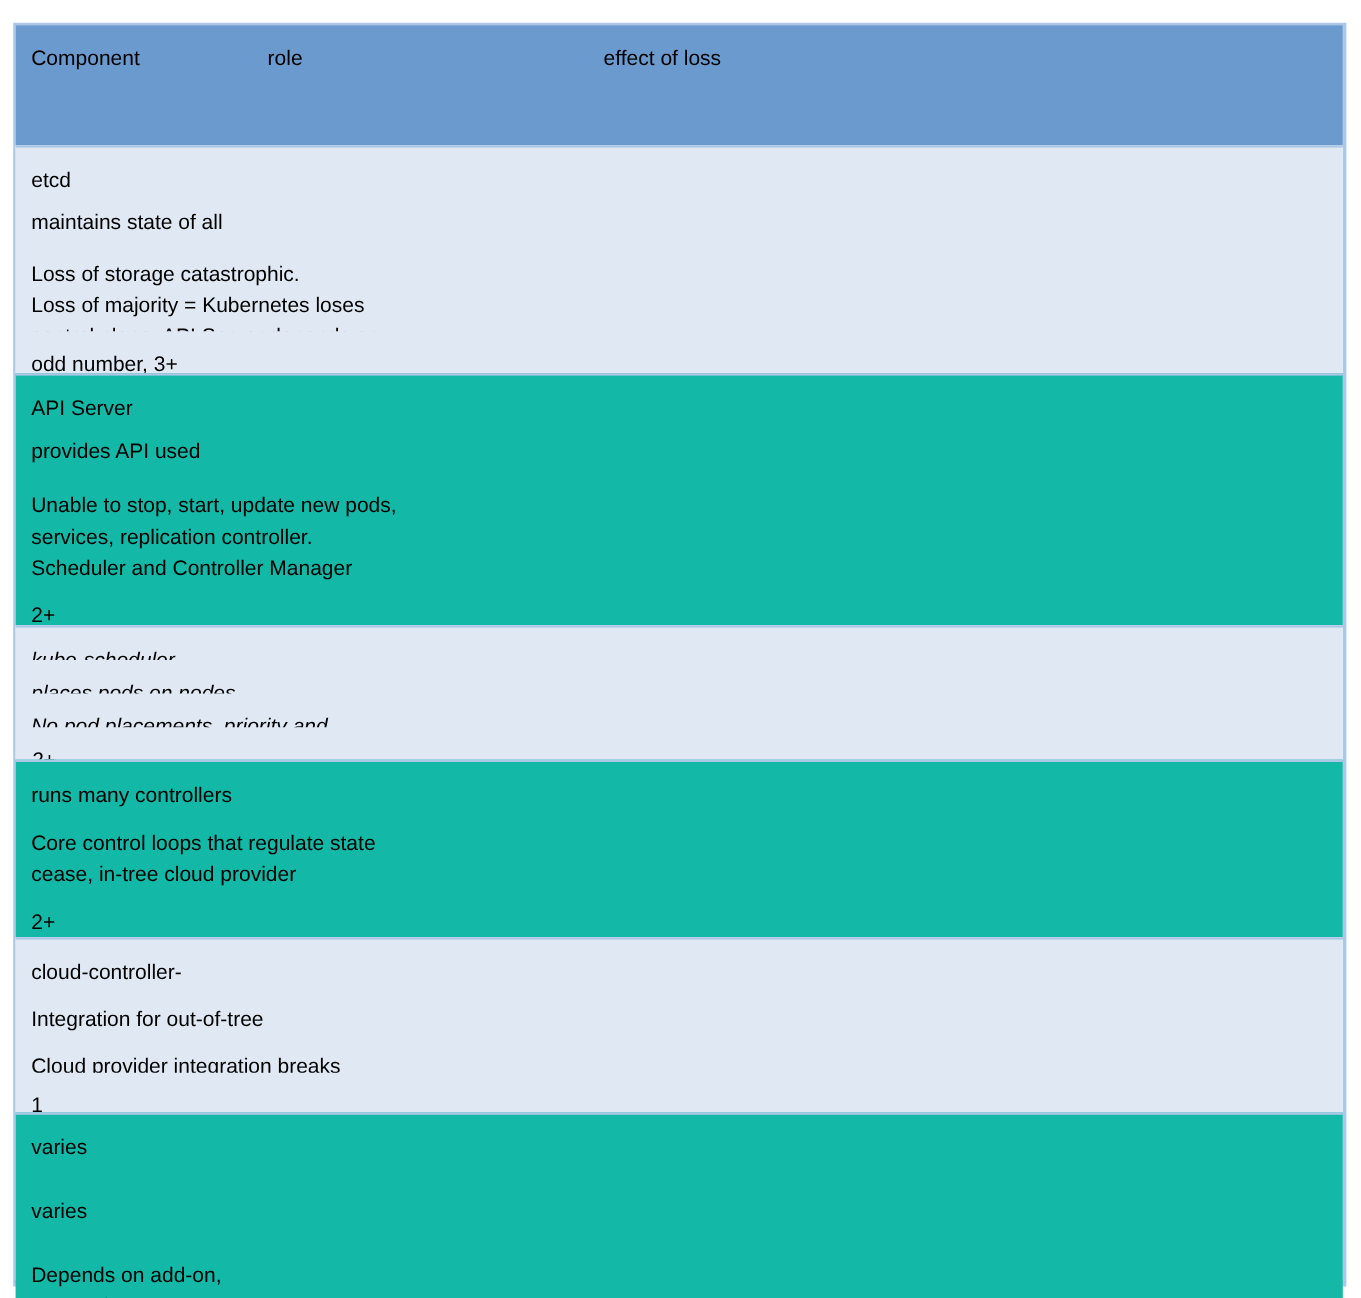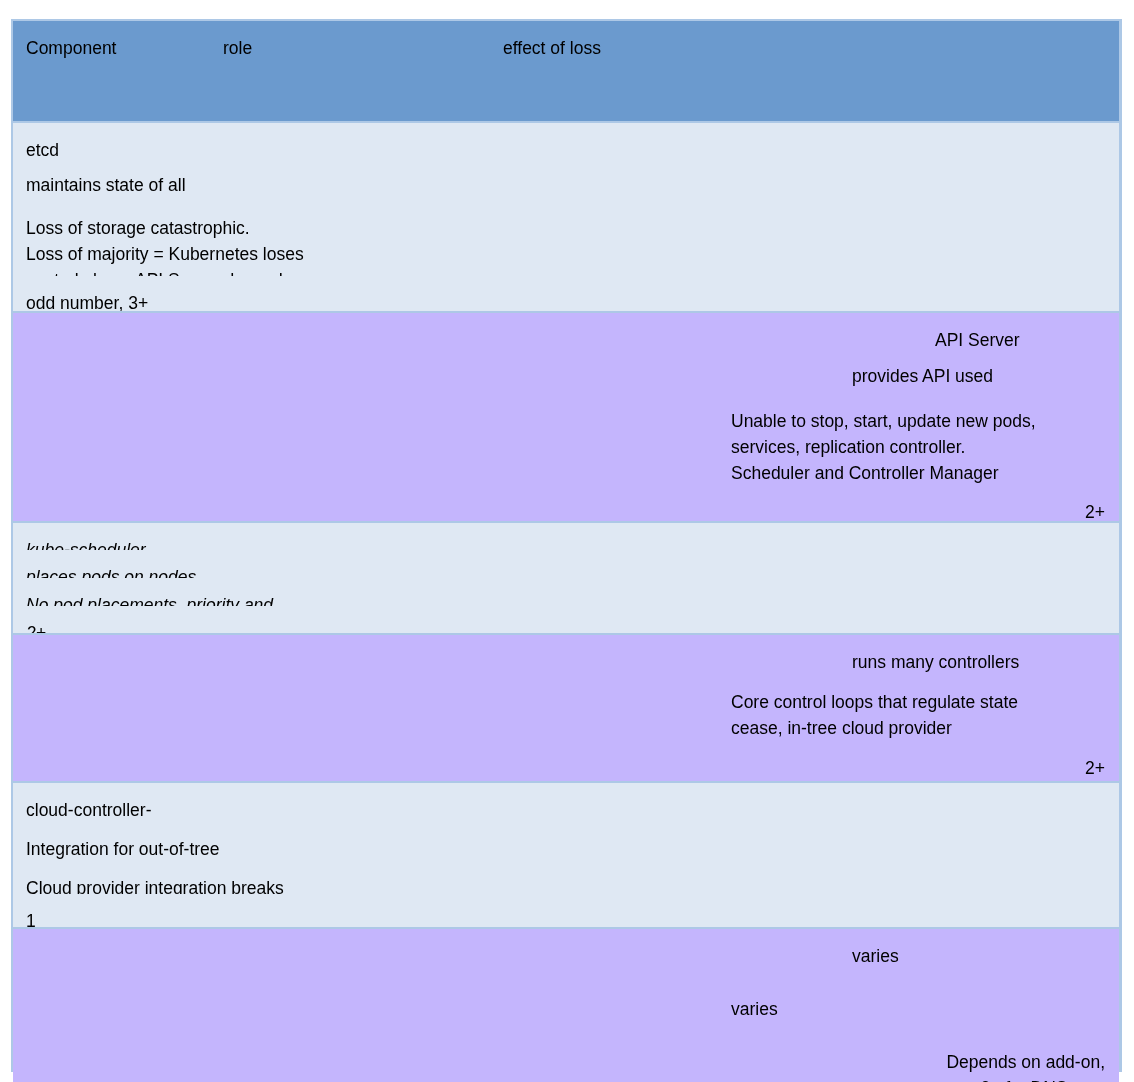--- a/index.html
+++ b/index.html
@@ -36,21 +36,21 @@
     flex-direction: row;
     box-sizing: border-box;
     flex-shrink: 0;
   }
   .row + .row {
     border-top: 2px solid #adc8e6;
     flex-direction: column;
   }
   .row.header { background: #6b9ace; height: 100px; }
   .row.light  { background: #dfe8f3; }
-  .row.white  { background: #c4b5fd; align-items: flex-end; }
+  .row.white  { background: #14b8a6; }
   .row.r-etcd  { height: 190px; }
   .row.r-api   { height: 210px; }
   .row.r-sched { height: 112px; font-style: italic; }
   .row.r-kcm   { height: 148px; }
   .row.r-ccm   { height: 146px; }
   .row.r-addons{ flex: 1 1 auto; }
   .cell {
     box-sizing: border-box;
     padding: 14px 14px 13px 13px;
     font-size: 17.5px;

